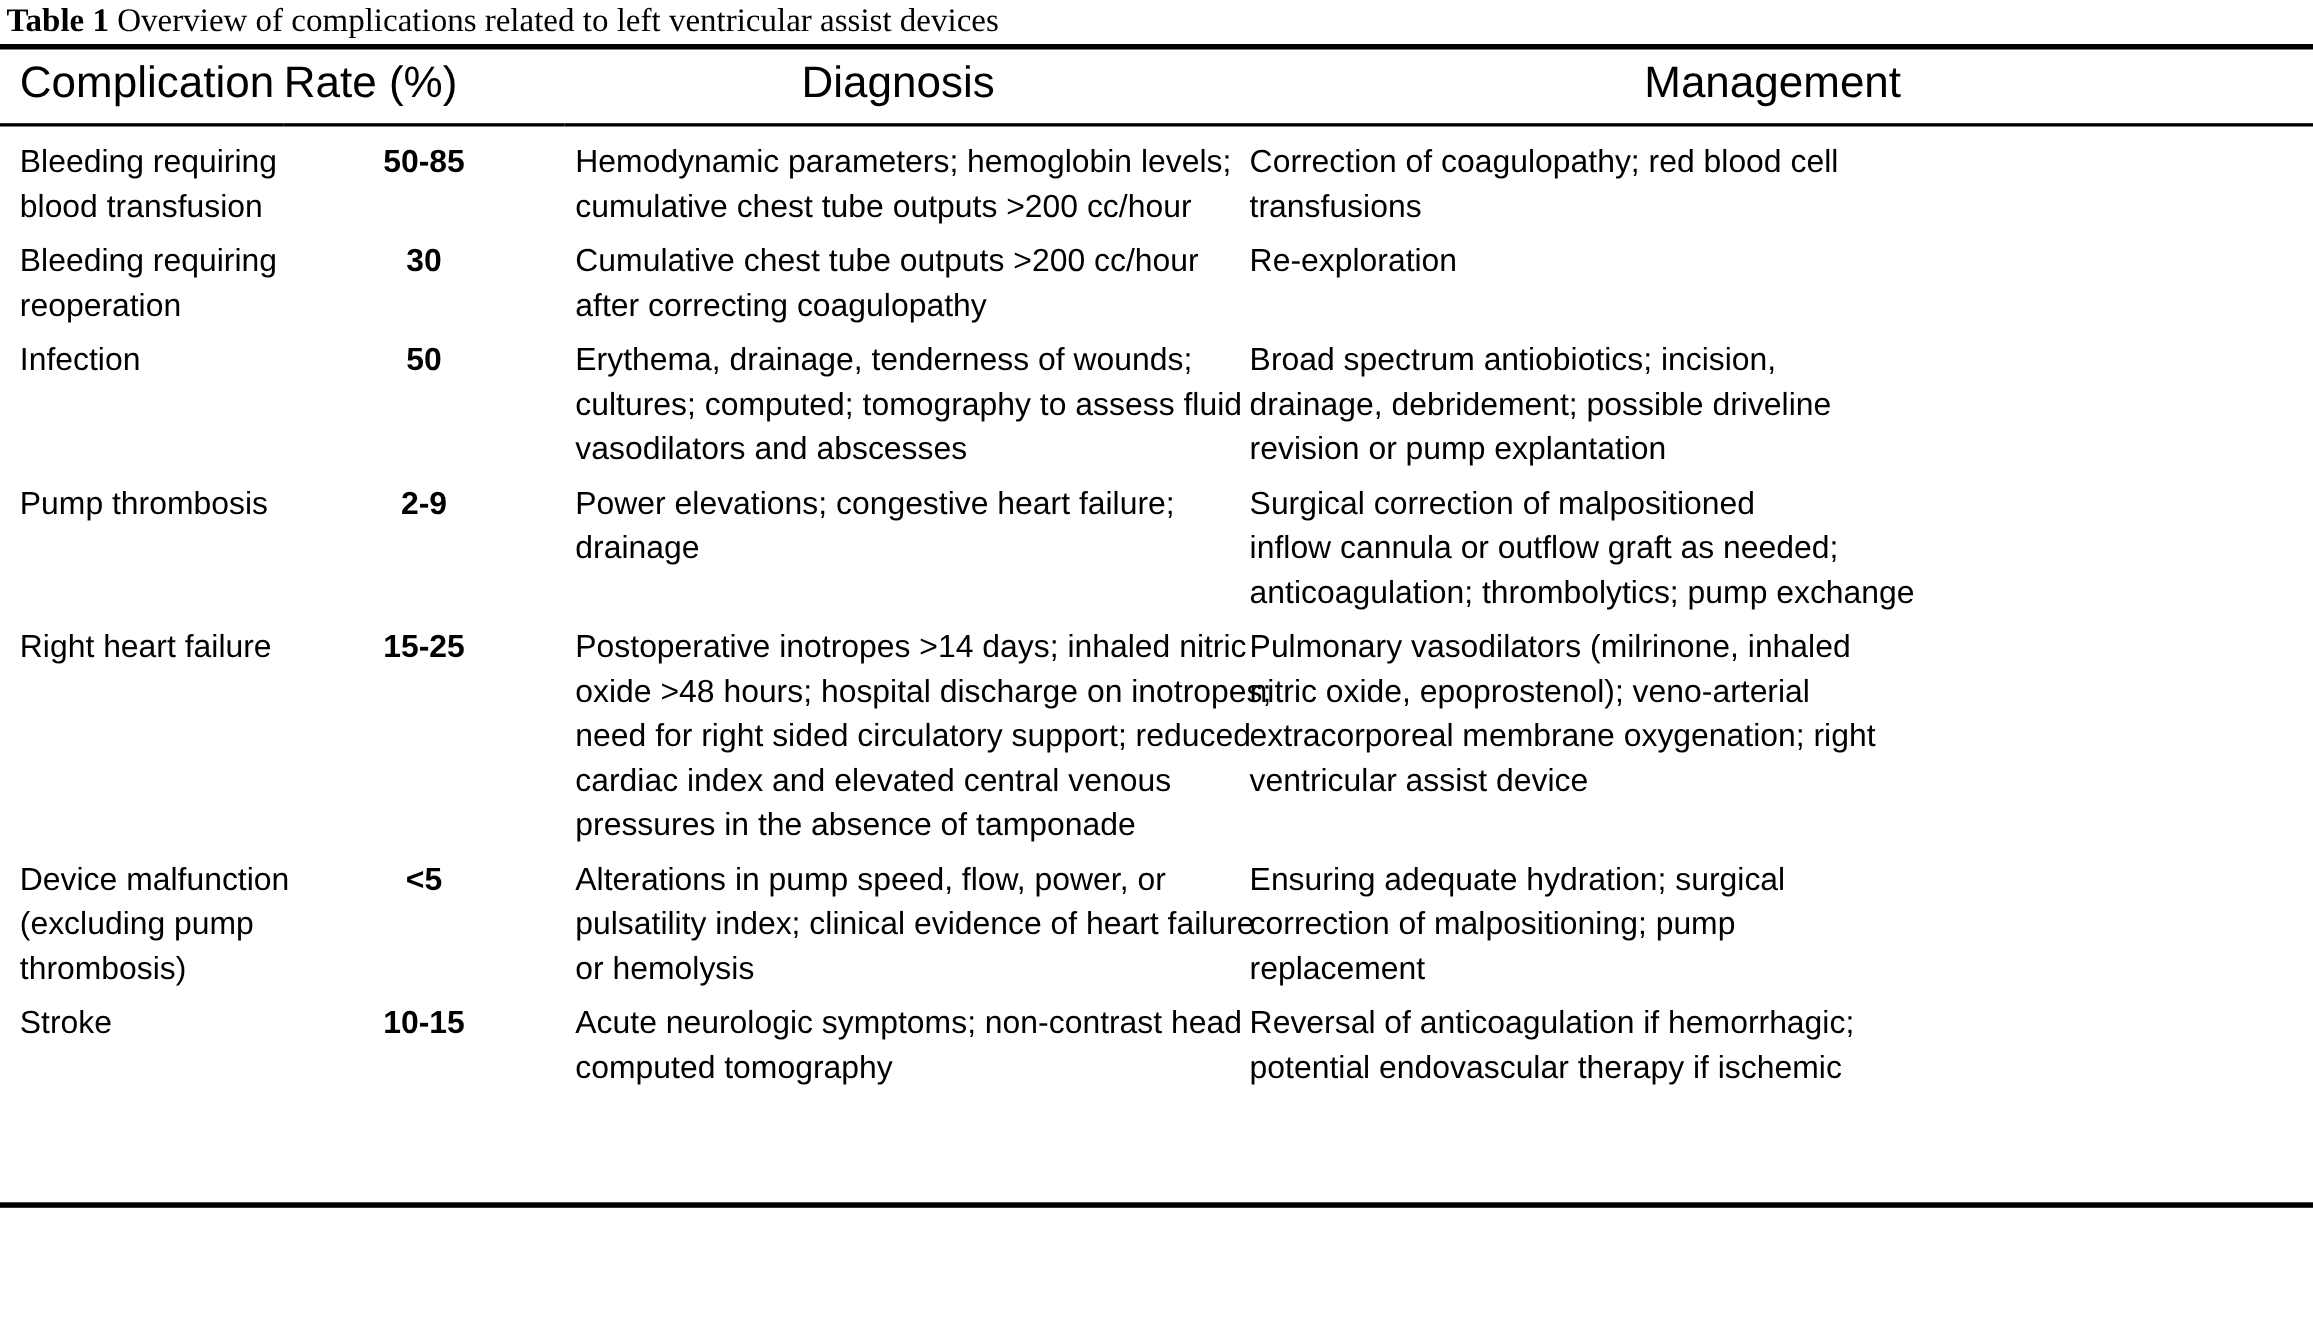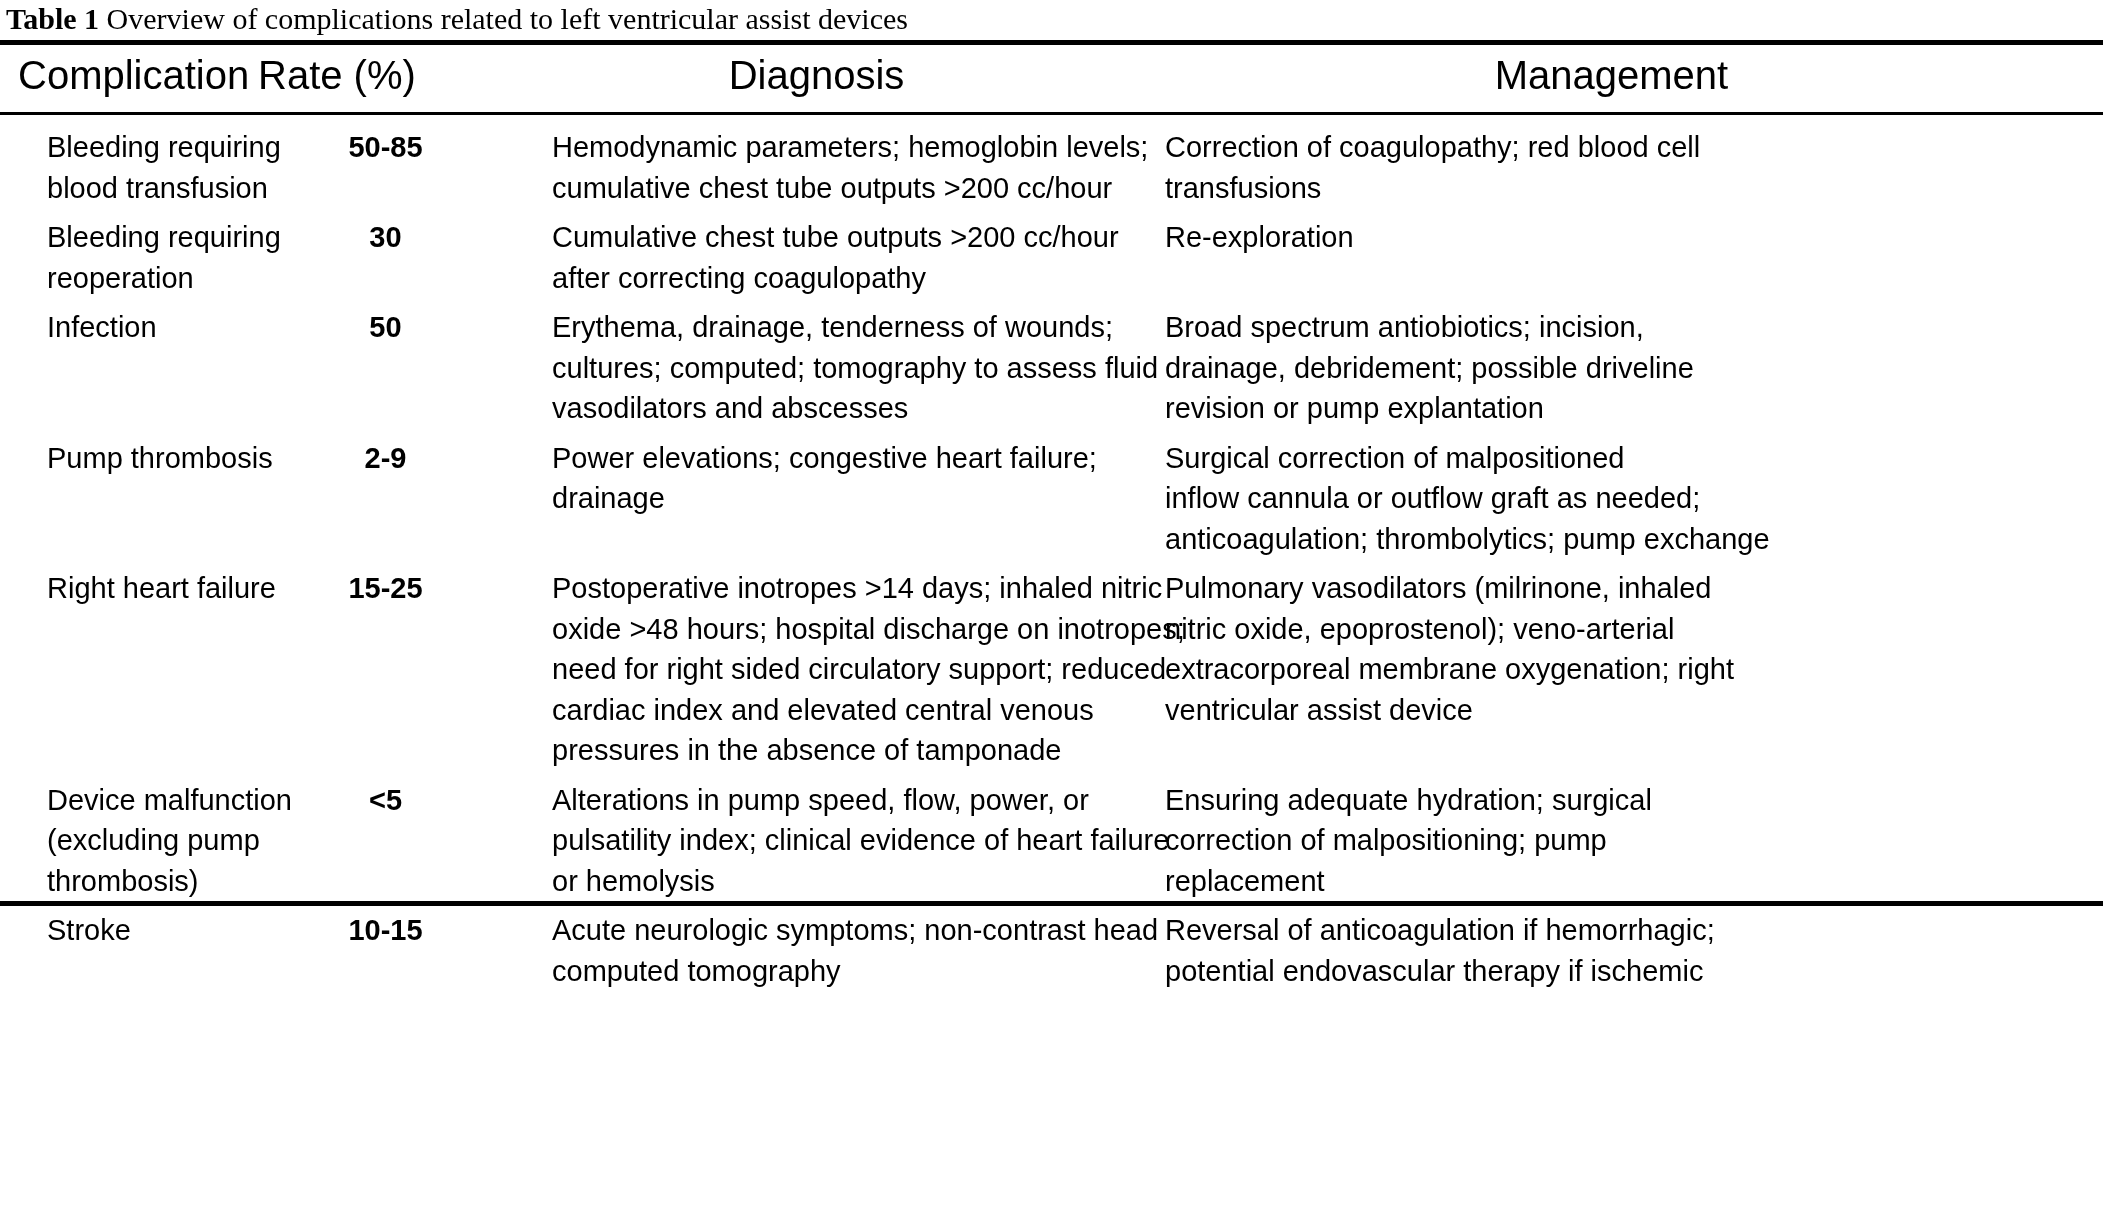--- a/index.html
+++ b/index.html
@@ -12,21 +12,21 @@
     height: 1222px;
     overflow: hidden;
     font-family: "Liberation Sans", sans-serif;
     color: #000000;
     -webkit-font-smoothing: none;
   }
 
   .page {
     position: relative;
     width: 2103px;
-    height: 906px;
+    height: 1098px;
     box-sizing: border-box;
   }
 
   
   .caption {
     font-family: "Liberation Serif", serif;
     font-size: 30px;
     line-height: 34px;
     padding: 2px 0 4px 6px;
     white-space: nowrap;
@@ -80,21 +80,21 @@
     line-height: 40.5px;
     padding: 9px 0 0 0;
   }
   td.d-complication { text-align: left;   padding-left: 18px; padding-right: 10px; }
   td.d-rate         { text-align: center; font-weight: bold; }
   td.d-diagnosis    { text-align: left;   padding-left: 10px; padding-right: 18px; }
   td.d-management   { text-align: left;   padding-left: 16px; }
 
   tbody tr.first-row td { padding-top: 12px; }
 
-  .cell-line { display: block; white-space: nowrap; margin-left: 29px; }
+  .cell-line { display: block; white-space: nowrap; }
 </style>
 </head>
 <body>
 
 <div class="page">
 
   <div class="caption">
     <span class="caption-label">Table 1</span>
     <span class="caption-text">Overview of complications related to left ventricular assist devices</span>
   </div>

